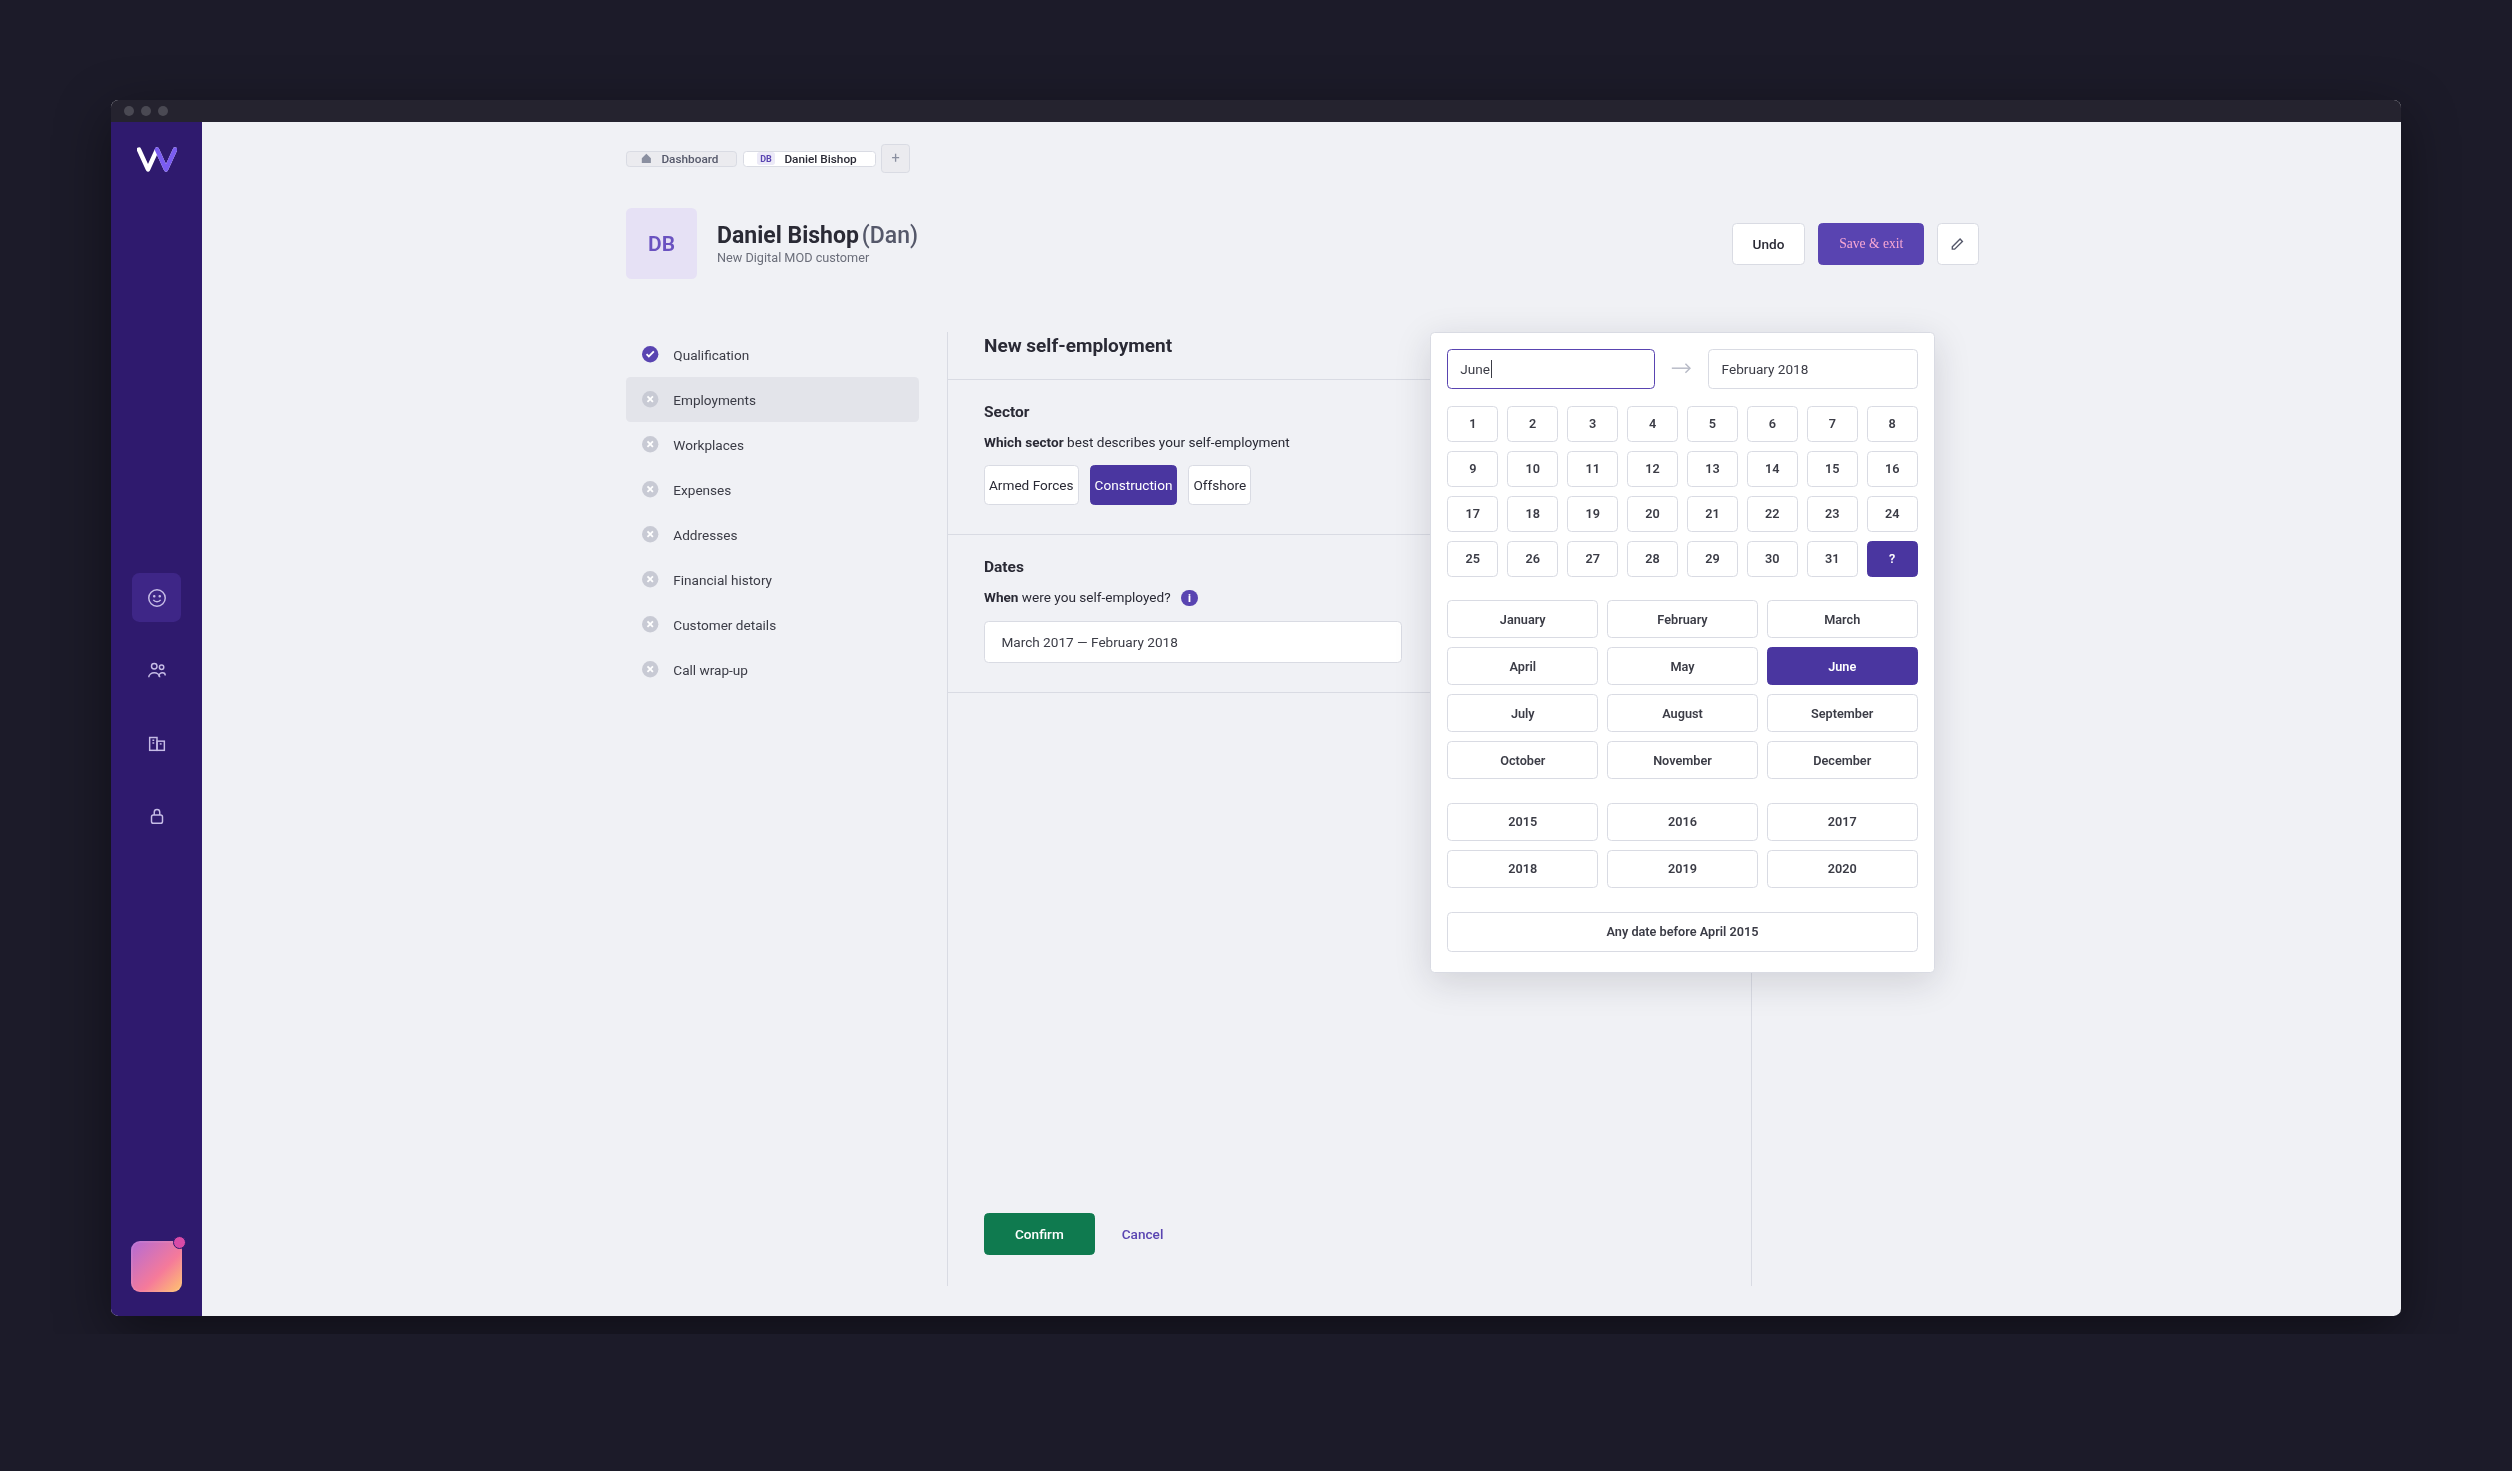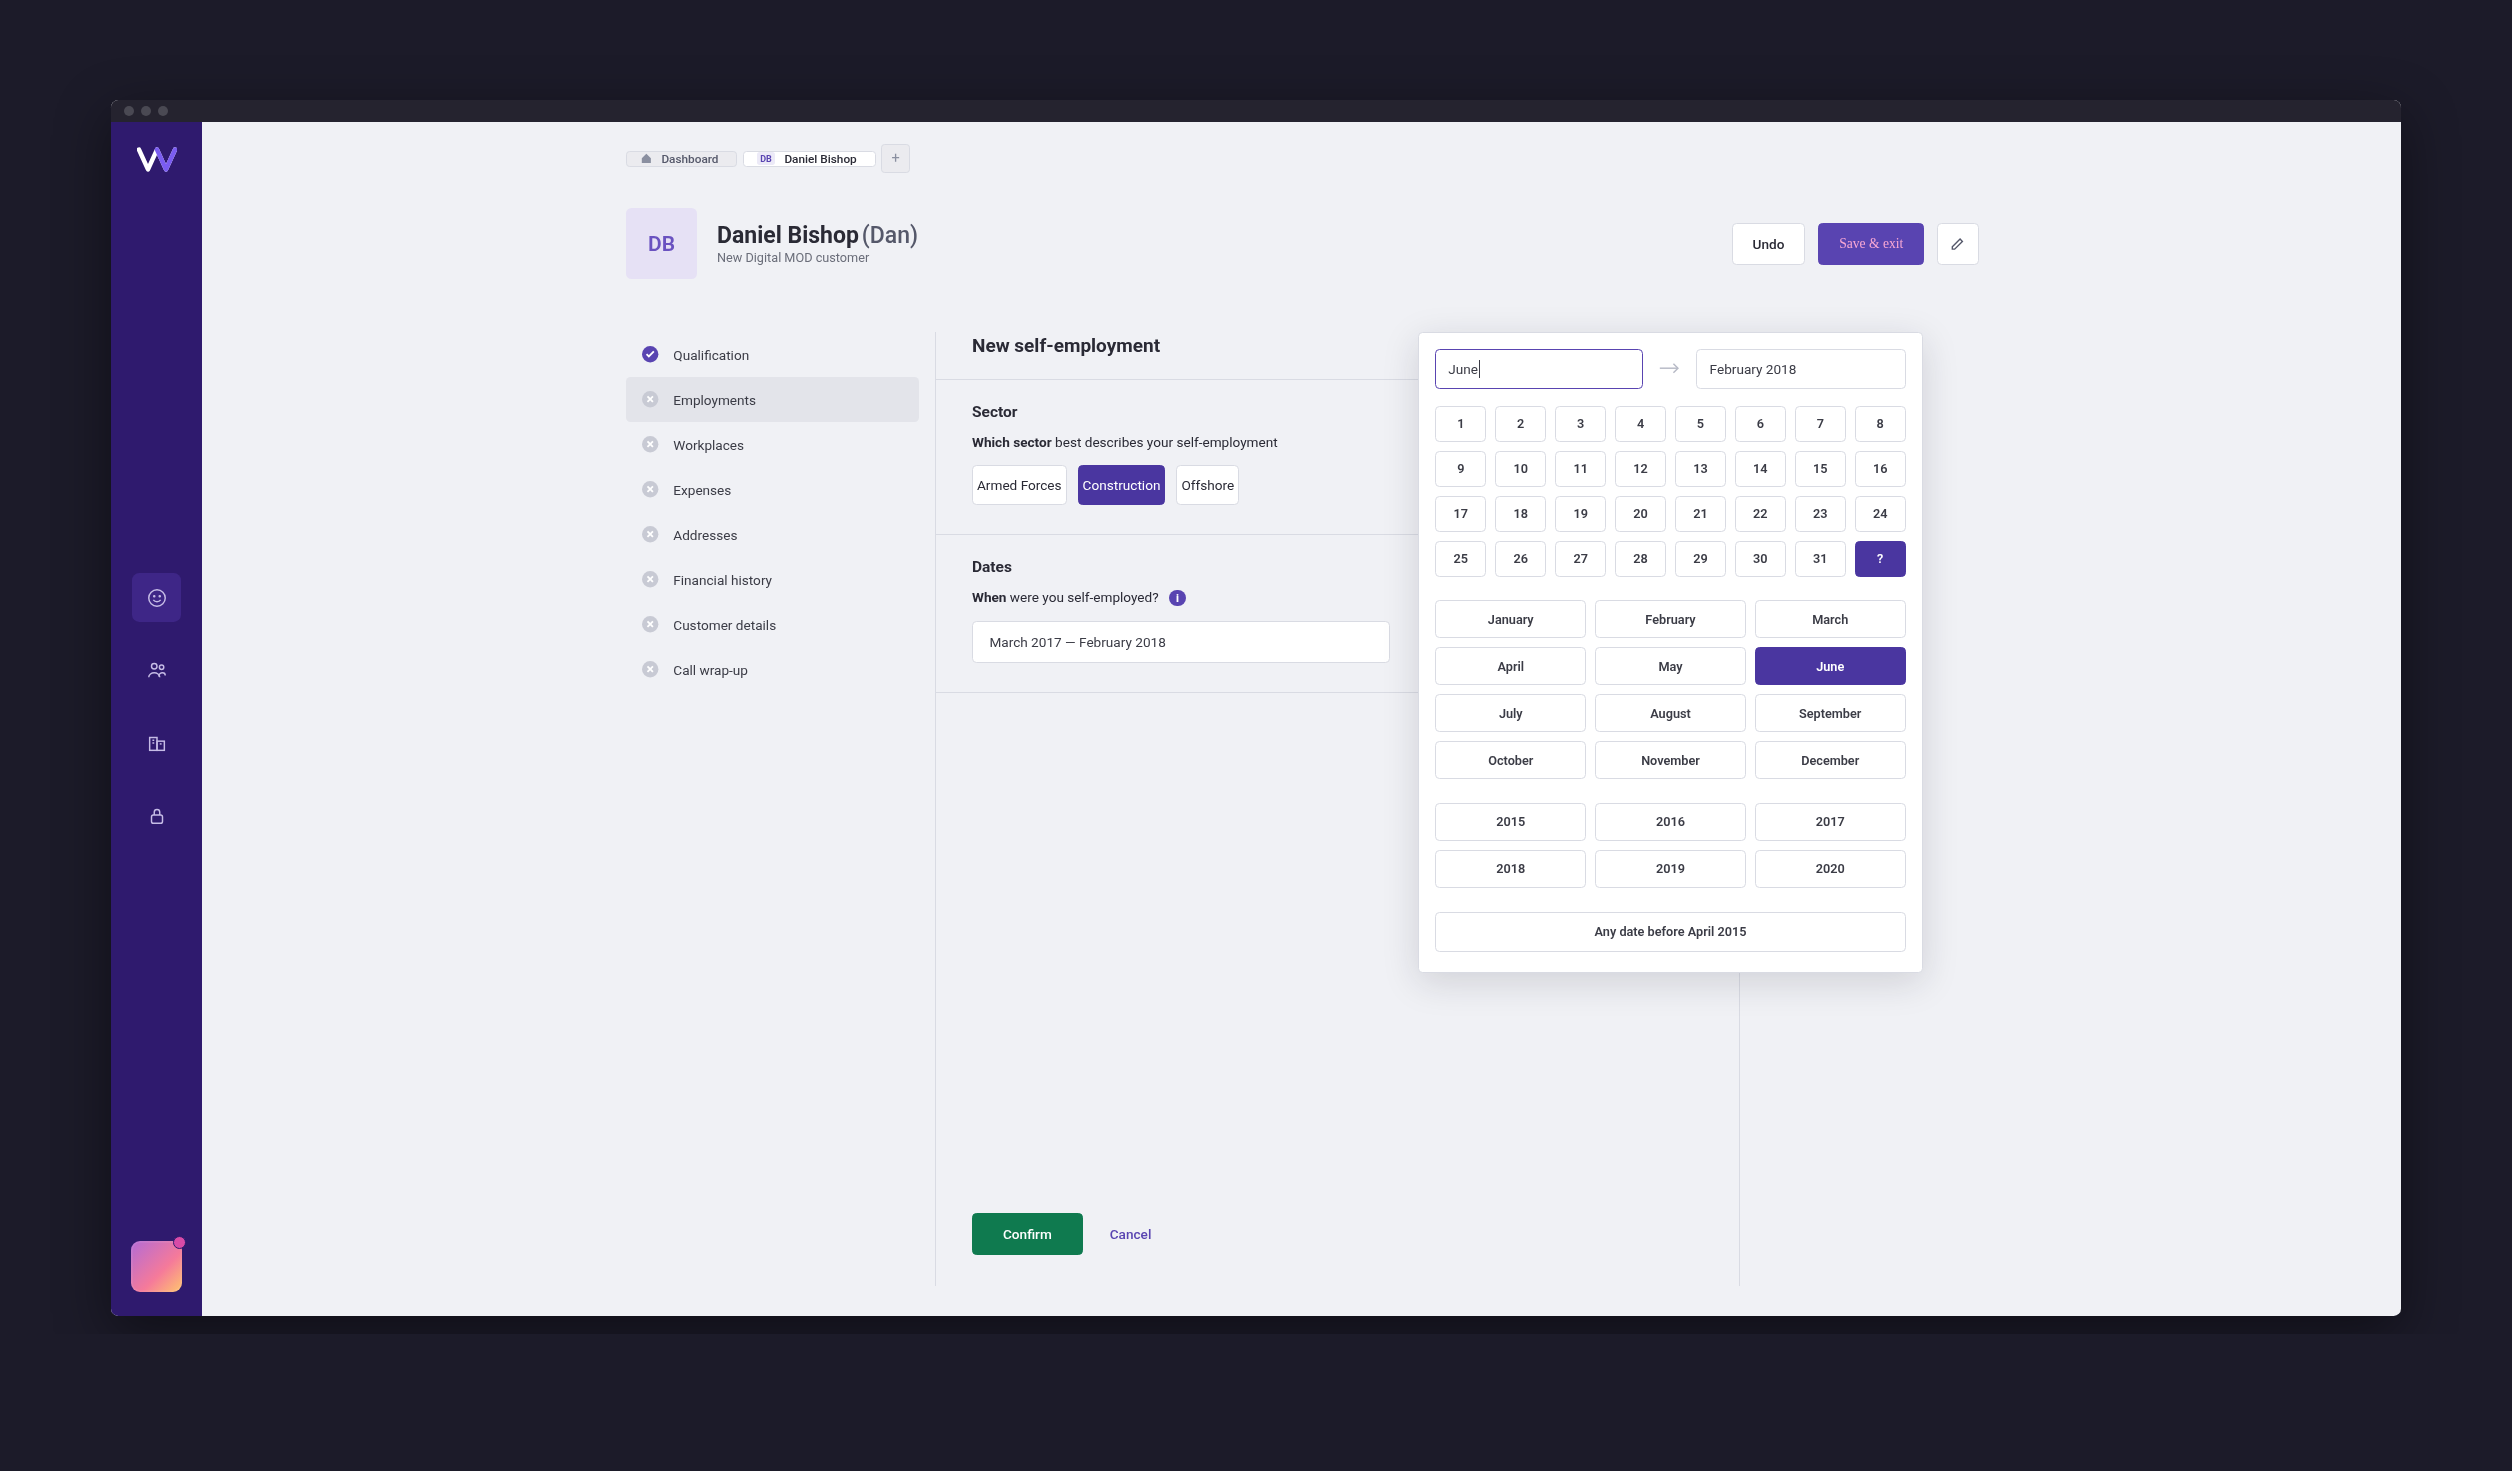--- a/index.html
+++ b/index.html
@@ -154,20 +154,21 @@
   .nav-ic.done svg path{stroke:#fff;stroke-width:2;fill:none;}
   .nav-ic.todo svg circle{fill:#c8cad4;}
   .nav-ic.todo svg line{stroke:#fff;stroke-width:2;}
   .content{
     flex:none;width:805px;
     border-left:0.9px solid var(--border);
     border-right:0.9px solid var(--border);
     min-height:954px;
     position:relative;
     padding-bottom:109px;
+    margin-left:12px;
   }
   .section-title{
     font-size:19px;font-weight:700;padding:1.8px 36px 22px 36px;
   }
   .card{
     border-top:0.9px solid var(--border);
     padding:23.6px 36px 29px 36px;
   }
   .card h3{margin:0 0 12.7px 0;font-size:15.5px;font-weight:700;}
   .q{font-size:13.6px;margin-bottom:14.5px;}

